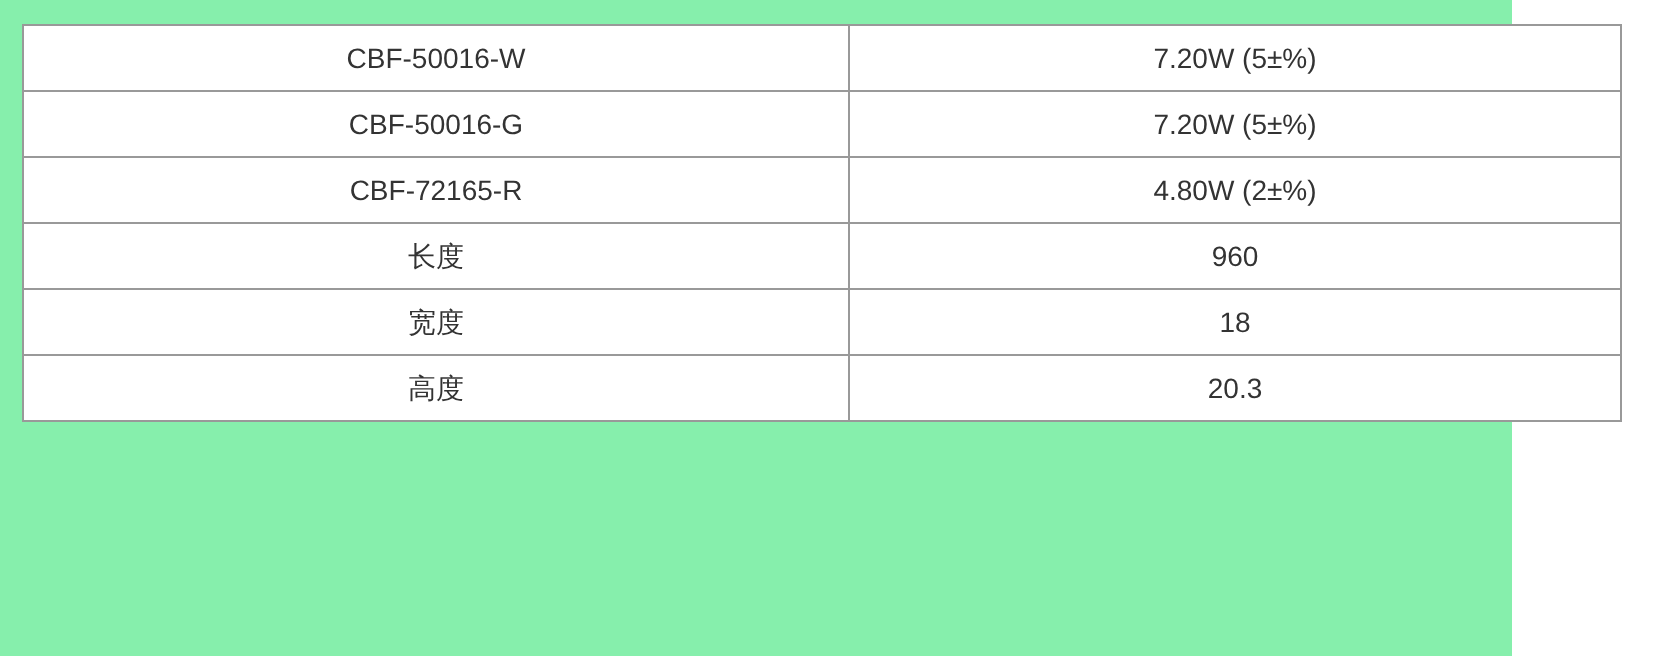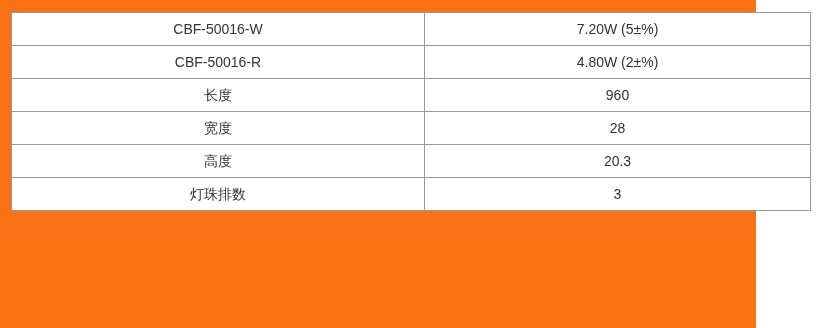--- a/index.html
+++ b/index.html
@@ -12,21 +12,21 @@
     width: 828px;
     height: 328px;
     font-family: "Liberation Sans", "DejaVu Sans", sans-serif;
     color: #333333;
     overflow: hidden;
   }
   .page {
     position: relative;
     width: 756px;
     height: 328px;
-    background: #f97316;
+    background: #86efac;
   }
   .spec-table {
     position: absolute;
     left: 11px;
     top: 12px;
     width: 799px;
     border-collapse: collapse;
     table-layout: fixed;
     background: #ffffff;
   }
@@ -59,43 +59,43 @@
       <col class="col-value">
     </colgroup>
     <tbody>
 
       <tr>
         <td class="cell-label">CBF-50016-W</td>
         <td class="cell-value">7.20W (5±%)</td>
       </tr>
 
 
+      <tr>
+        <td class="cell-label">CBF-50016-G</td>
+        <td class="cell-value">7.20W (5±%)</td>
+      </tr>
 
       <tr>
-        <td class="cell-label">CBF-50016-R</td>
+        <td class="cell-label">CBF-72165-R</td>
         <td class="cell-value">4.80W (2±%)</td>
       </tr>
 
 
       <tr>
         <td class="cell-label">长度</td>
         <td class="cell-value">960</td>
       </tr>
 
       <tr>
         <td class="cell-label">宽度</td>
-        <td class="cell-value">28</td>
+        <td class="cell-value">18</td>
       </tr>
 
       <tr>
         <td class="cell-label">高度</td>
         <td class="cell-value">20.3</td>
       </tr>
 
-      <tr>
-        <td class="cell-label">灯珠排数</td>
-        <td class="cell-value">3</td>
-      </tr>
 
     </tbody>
   </table>
 
 </div>
 
 </body></html>

